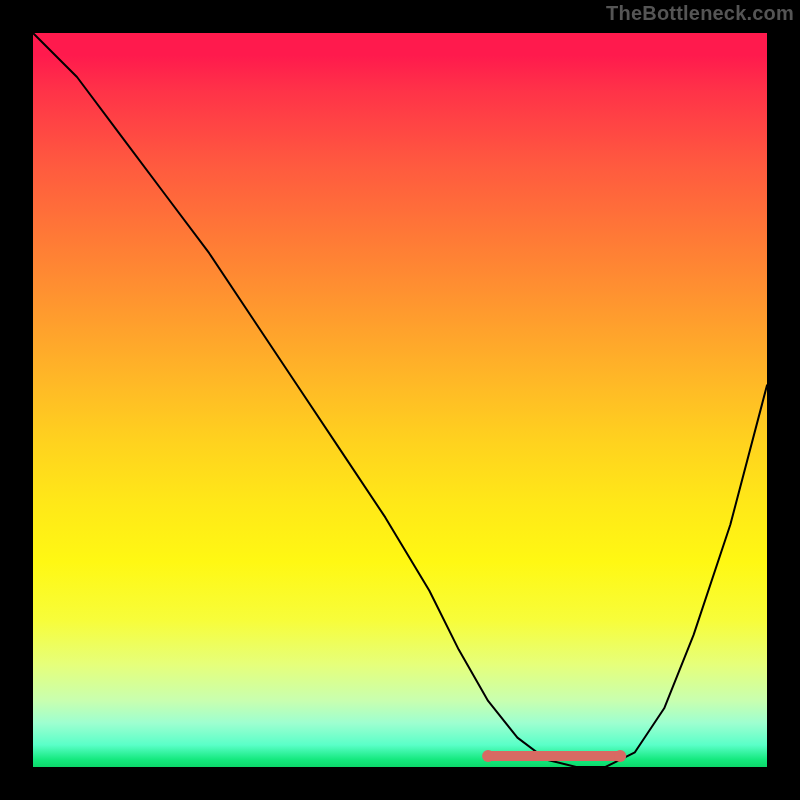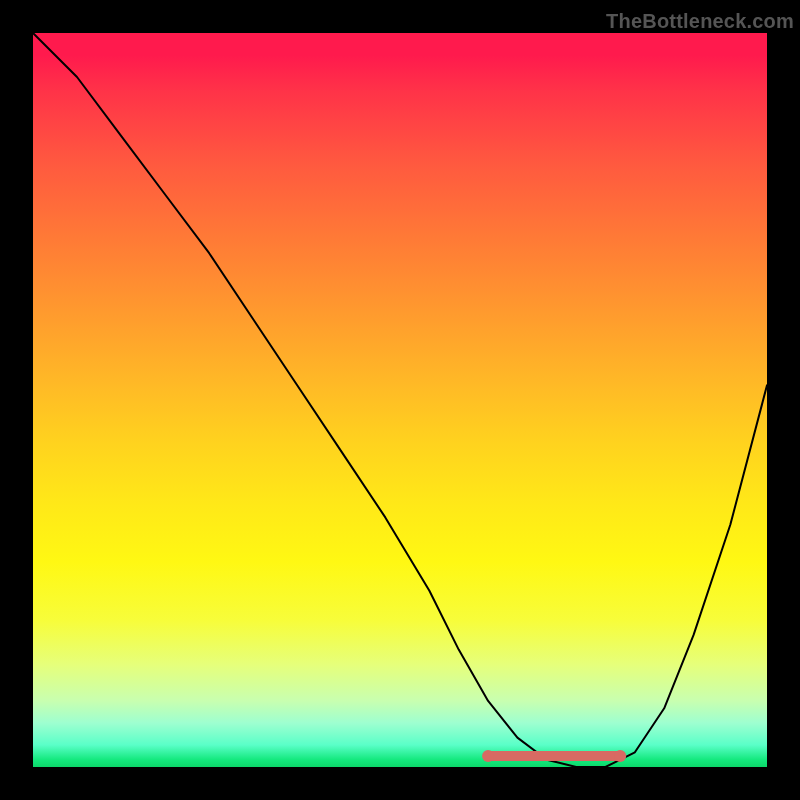--- a/index.html
+++ b/index.html
@@ -12,21 +12,21 @@
     font-family: Arial, Helvetica, sans-serif;
   }
   .frame {
     position: relative;
     width: 800px;
     height: 800px;
     background: #000;
   }
   .watermark {
     position: absolute;
-    top: 10px;
+    top: 2px;
     right: 6px;
     color: #555;
     font-size: 20px;
     font-weight: 600;
     letter-spacing: 0.2px;
     z-index: 50;
   }
   .plot-area {
     position: absolute;
     left: 33px;

